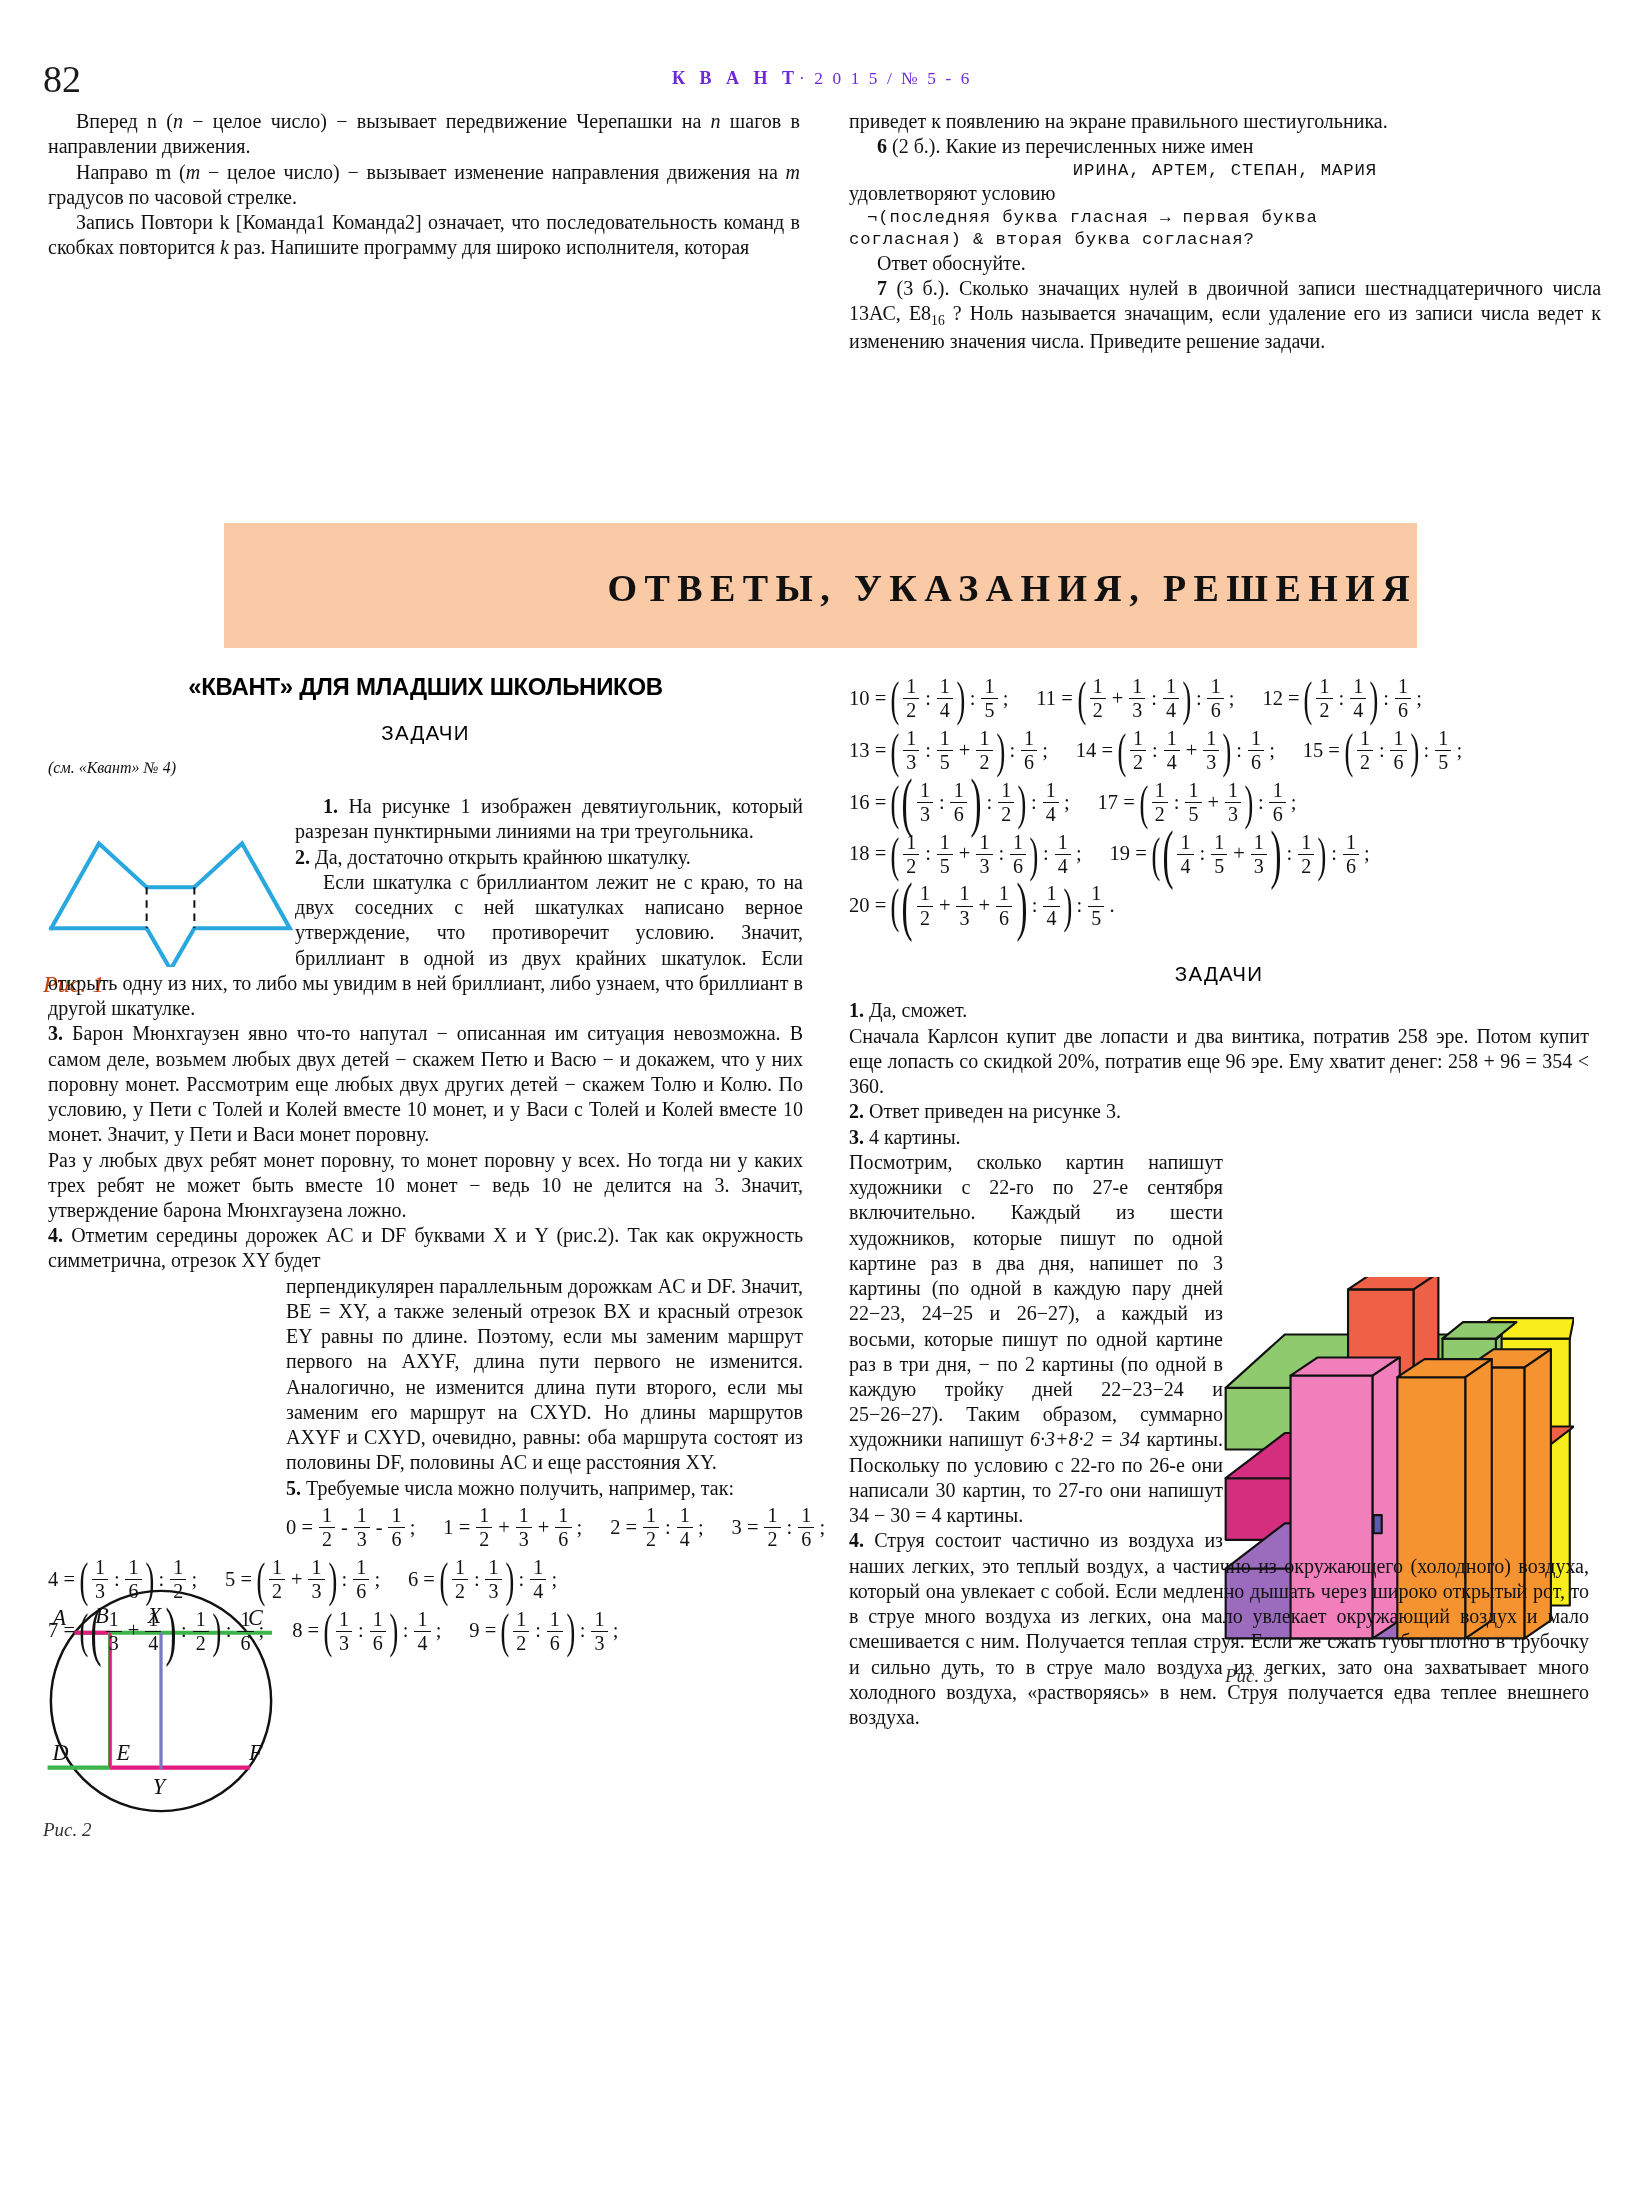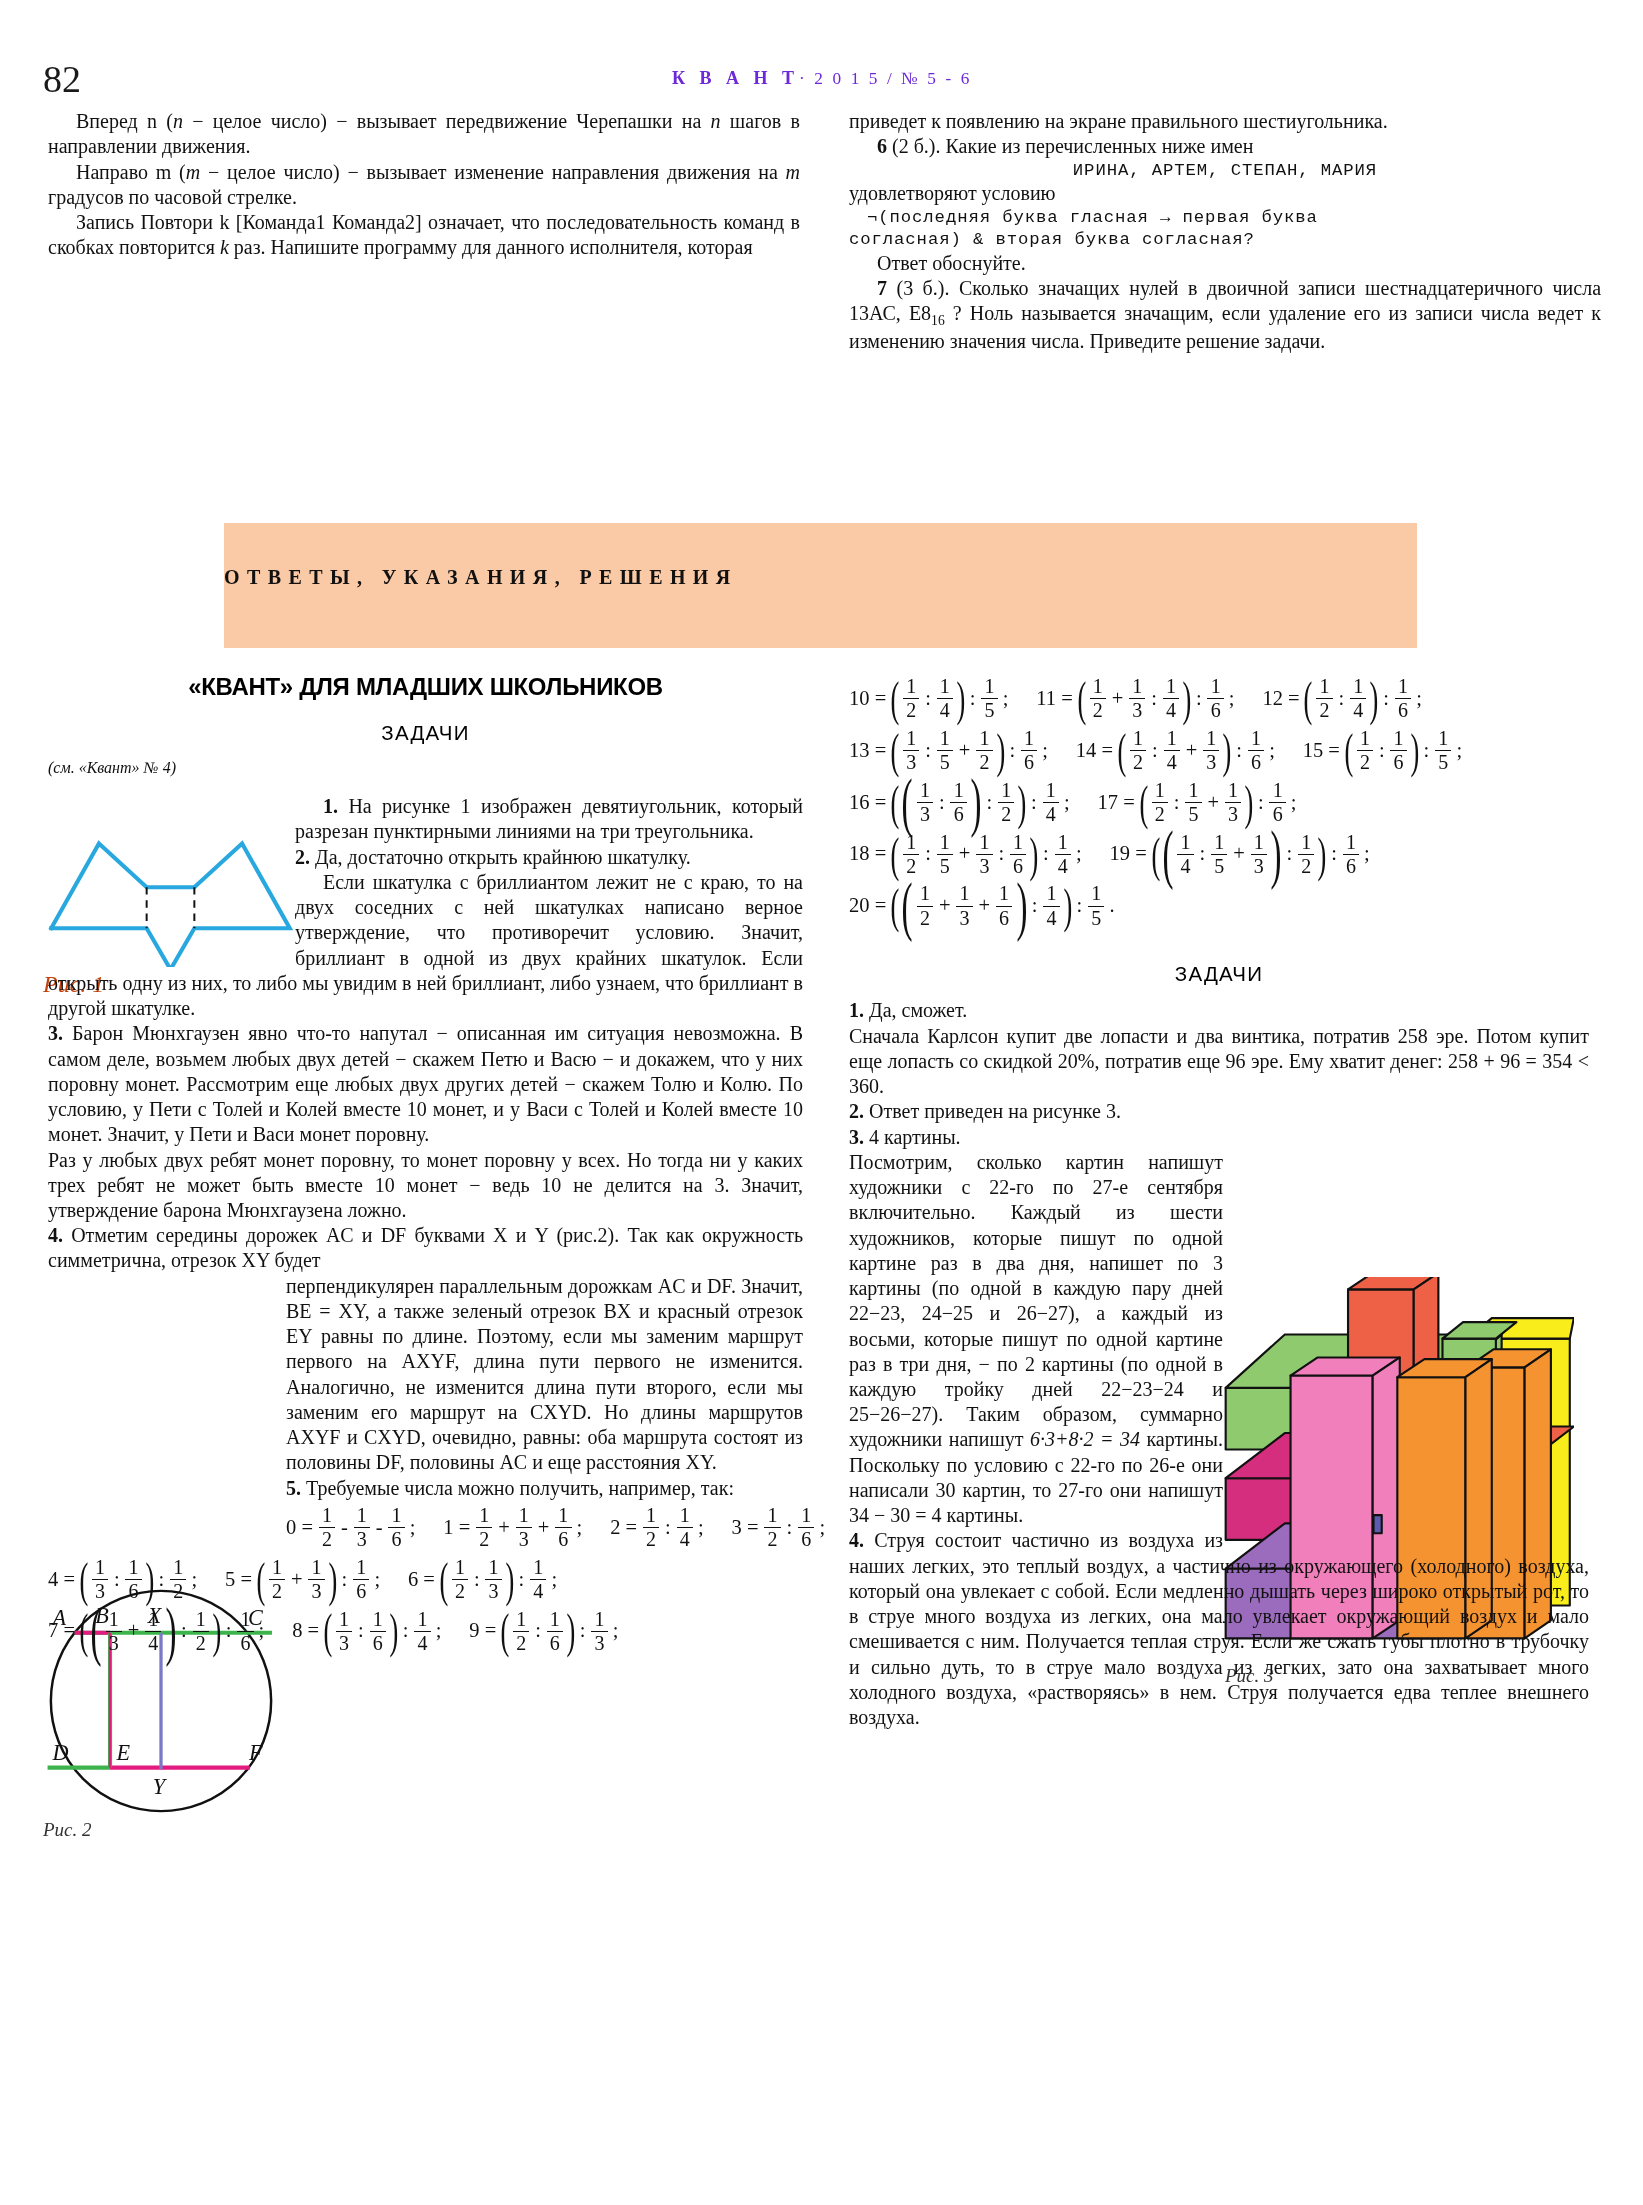--- a/index.html
+++ b/index.html
@@ -28,22 +28,22 @@
   .col p{margin:0;}
   .ind{text-indent:28px;}
   .mono{font-family:"Liberation Mono",monospace;font-size:17.3px;letter-spacing:0.9px;}
   .mono.ctr{text-align:center;}
   b.num{font-weight:700;}
   i{font-style:italic;}
   .sub{font-size:0.68em;vertical-align:-0.35em;}
 
   
   .banner{position:absolute;left:224px;top:504px;width:1193px;height:125px;background:#fac9a6;}
-  .banner-title{position:absolute;left:0;top:43px;width:1193px;text-align:left;
-      font-size:20px;font-weight:700;letter-spacing:7.4px;color:#111;
+  .banner-title{position:absolute;left:0;top:43px;width:1193px;text-align:right;
+      font-size:38px;font-weight:700;letter-spacing:7.4px;color:#111;
       font-family:"Liberation Serif",serif;}
 
   
   .body-left{position:absolute;left:48px;top:653px;width:755px;}
   .body-right{position:absolute;left:849px;top:653px;width:740px;}
   .body-left, .body-right{font-size:20px;line-height:1.262;text-align:justify;}
   .body-left p,.body-right p{margin:0;}
 
   .sec-head{font-family:"Liberation Sans",sans-serif;font-weight:700;font-size:24px;
             letter-spacing:-0.3px;text-align:center;color:#000;margin:0 0 18px 0;}
@@ -97,21 +97,21 @@
   <div class="topcols">
 
     <div class="col left">
       <p class="ind">
         <span>Вперед n (</span><i>n</i><span> − целое число) − вызывает передвижение Черепашки на </span><i>n</i><span> шагов в направлении движения.</span>
       </p>
       <p class="ind">
         <span>Направо m (</span><i>m</i><span> − целое число) − вызывает изменение направления движения на </span><i>m</i><span> градусов по часовой стрелке.</span>
       </p>
       <p class="ind">
-        <span>Запись Повтори k [Команда1 Команда2] означает, что последовательность команд в скобках повторится </span><i>k</i><span> раз. Напишите программу для данного исполнителя, которая</span>
+        <span>Запись Повтори k [Команда1 Команда2] означает, что последовательность команд в скобках повторится </span><i>k</i><span> раз. Напишите программу для широко исполнителя, которая</span>
       </p>
     </div>
 
     <div class="col right">
       <p>приведет к появлению на экране правильного шестиугольника.</p>
       <p class="ind">
         <b class="num">6</b>
         <span>(2 б.).</span>
         <span>Какие из перечисленных ниже имен</span>
       </p>

